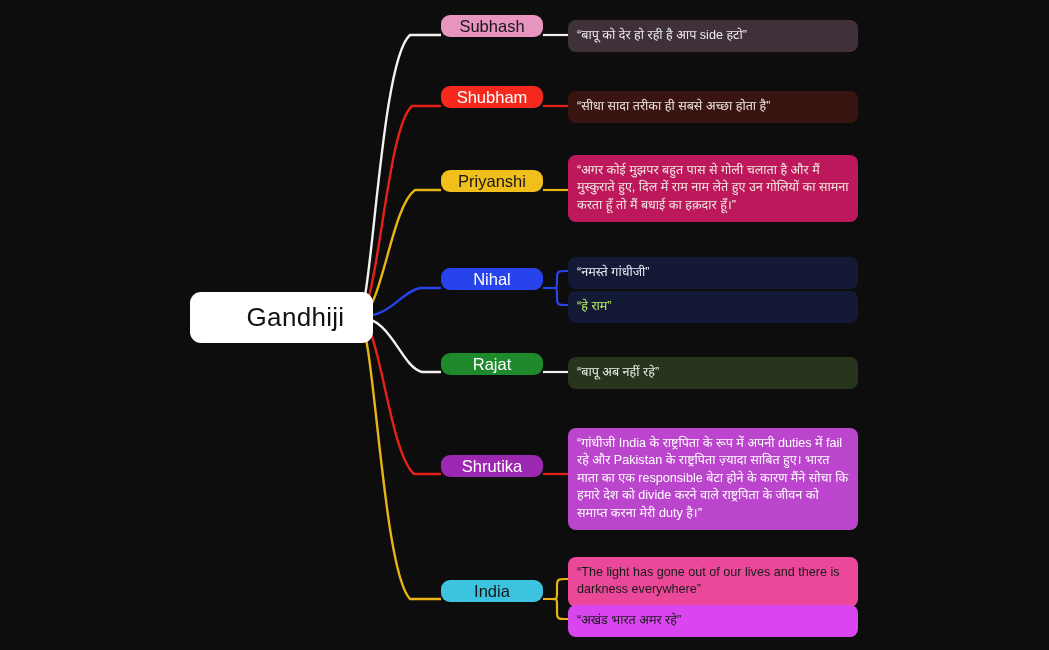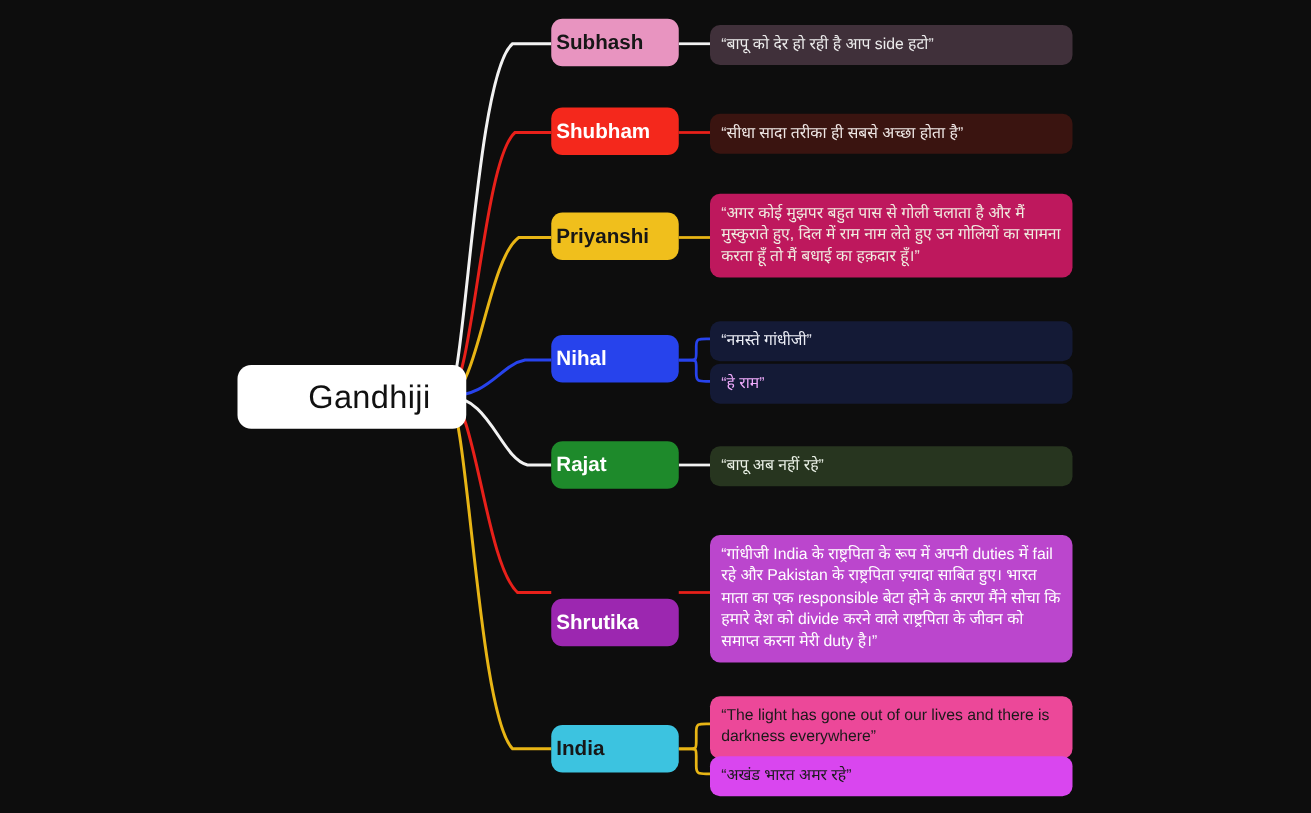--- a/index.html
+++ b/index.html
@@ -35,27 +35,27 @@
     justify-content: center;
     color: #111111;
     font-size: 26px;
     letter-spacing: 0.3px;
     padding-left: 28px;
   }
   .branch-node {
     position: absolute;
     left: 441px;
     width: 102px;
-    height: 38px;
+    height: 22px;
     border-radius: 9px;
     display: flex;
     align-items: center;
-    justify-content: flex-start;
+    justify-content: center;
     font-size: 16.5px;
-    font-weight: bold;
+    font-weight: normal;
     box-sizing: border-box;
     padding: 0 4px;
     text-align: center;
     line-height: 1.1;
   }
   .quote-box {
     position: absolute;
     left: 568px;
     width: 290px;
     border-radius: 8px;
@@ -107,28 +107,28 @@
 
   <div class="branch-node" style="top:170px; background:#f0bf1c; color:#171717;">
     <span>Priyanshi</span>
   </div>
   <div class="quote-box" style="top:155px; background:#be185d; color:#f0ece0;">“अगर कोई मुझपर बहुत पास से गोली चलाता है और मैं मुस्कुराते हुए, दिल में राम नाम लेते हुए उन गोलियों का सामना करता हूँ तो मैं बधाई का हक़दार हूँ।”</div>
 
   <div class="branch-node" style="top:268px; background:#2743ec; color:#ffffff;">
     <span>Nihal</span>
   </div>
   <div class="quote-box" style="top:257px; background:#141a36; color:#eceef6;">“नमस्ते गांधीजी”</div>
-  <div class="quote-box" style="top:291px; background:#141a36; color:#f0abfc;">“हे राम”</div>
+  <div class="quote-box" style="top:291px; background:#141a36; color:#bef264;">“हे राम”</div>
 
   <div class="branch-node" style="top:353px; background:#1e8a2b; color:#ffffff;">
     <span>Rajat</span>
   </div>
   <div class="quote-box" style="top:357px; background:#27351f; color:#eaf0e6;">“बापू अब नहीं रहे”</div>
 
-  <div class="branch-node" style="top:455px; background:#9c27b0; color:#ffffff;margin-top:24px;">
+  <div class="branch-node" style="top:455px; background:#9c27b0; color:#ffffff;">
     <span>Shrutika</span>
   </div>
   <div class="quote-box" style="top:428px; background:#bb46cd; color:#ffffff;">“गांधीजी India के राष्ट्रपिता के रूप में अपनी duties में fail रहे और Pakistan के राष्ट्रपिता ज़्यादा साबित हुए। भारत माता का एक responsible बेटा होने के कारण मैंने सोचा कि हमारे देश को divide करने वाले राष्ट्रपिता के जीवन को समाप्त करना मेरी duty है।”</div>
 
   <div class="branch-node" style="top:580px; background:#3cc3e0; color:#171717;">
     <span>India</span>
   </div>
   <div class="quote-box" style="top:557px; background:#ec4899; color:#1a1a1a;">“The light has gone out of our lives and there is darkness everywhere”</div>
   <div class="quote-box" style="top:605px; background:#d946ef; color:#1a1a1a;">“अखंड भारत अमर रहे”</div>
 

